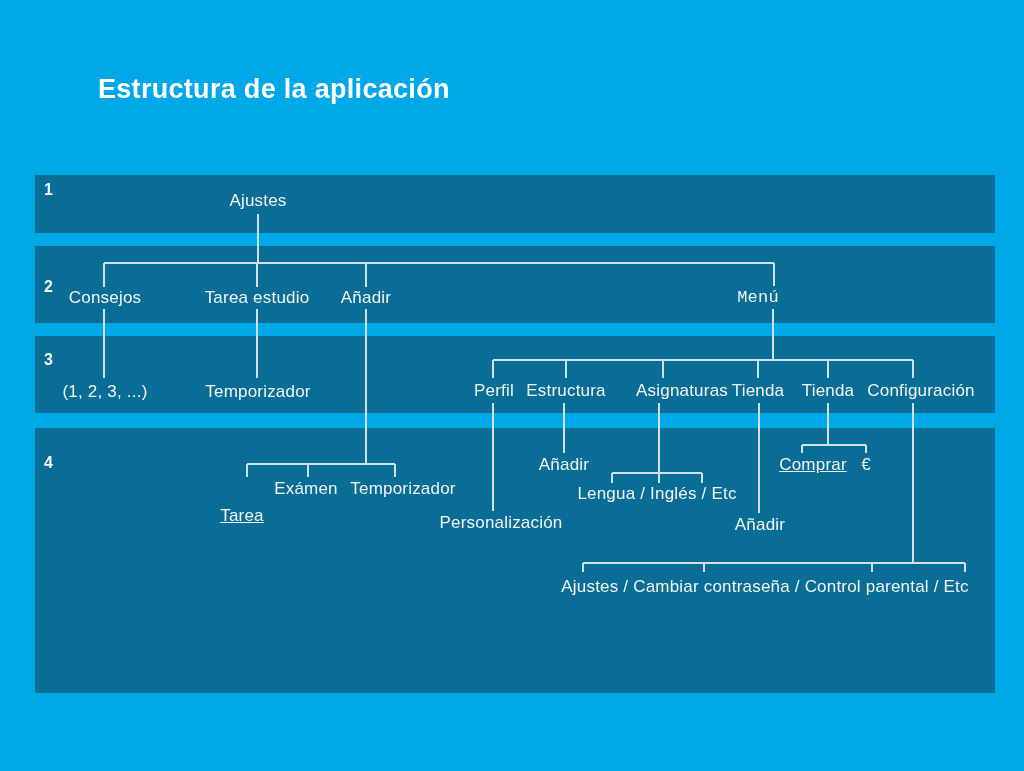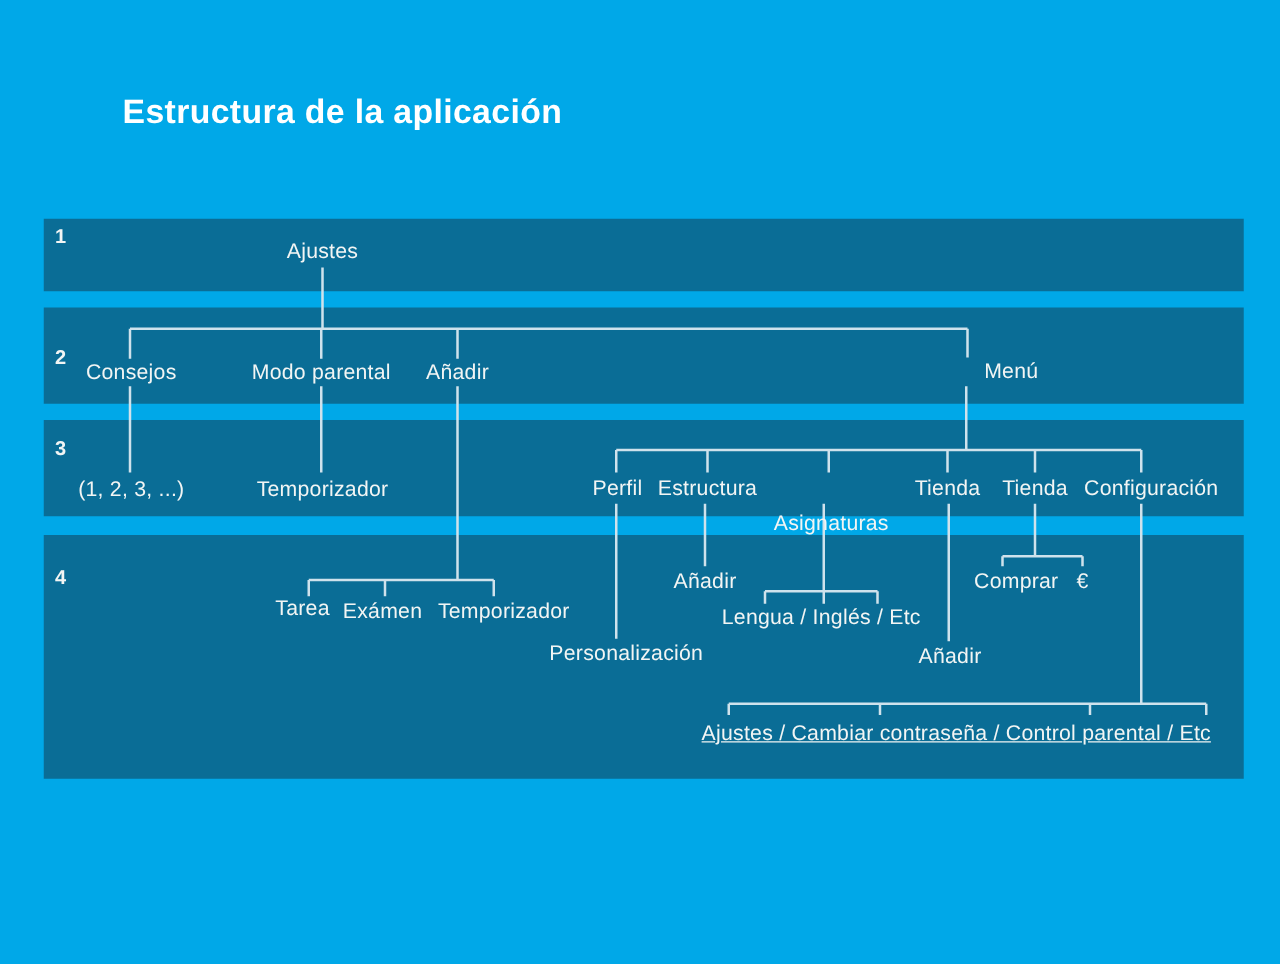--- a/index.html
+++ b/index.html
@@ -2,21 +2,21 @@
 <html><head>
 <meta charset="utf-8">
 <style>
   html,body{margin:0;padding:0;}
   body{
     font-family:"Liberation Sans","DejaVu Sans",sans-serif;
     background:#00a8e8;
   }
   .stage{
     position:relative;
-    width:1024px;height:623px;
+    width:1024px;height:771px;
     background:var(--bg,#00a8e8);
     overflow:hidden;
   }
   .title{
     position:absolute;
     left:98px;top:74px;
     margin:0;
     font-size:27px;
     font-weight:700;
     letter-spacing:.3px;
@@ -107,35 +107,35 @@
       <div class="line" style="left: 865.25px; top: 445px; width: 1.5px; height: 8px;"></div>
       <div class="line" style="left: 583px; top: 562.25px; width: 382px; height: 1.5px;"></div>
       <div class="line" style="left: 582.25px; top: 563px; width: 1.5px; height: 9px;"></div>
       <div class="line" style="left: 703.25px; top: 563px; width: 1.5px; height: 9px;"></div>
       <div class="line" style="left: 871.25px; top: 563px; width: 1.5px; height: 9px;"></div>
       <div class="line" style="left: 964.25px; top: 563px; width: 1.5px; height: 9px;"></div>
     </div>
   <div id="nodes-root">
       <span class="node" style="left: 258px; top: 201px;">Ajustes</span>
       <span class="node" style="left: 105px; top: 298px;">Consejos</span>
-      <span class="node" style="left: 257px; top: 298px;">Modo parental</span>
+      <span class="node" style="left: 257px; top: 298px;">Tarea estudio</span>
       <span class="node" style="left: 366px; top: 298px;">Añadir</span>
-      <span class="node" style="left: 809px; top: 297px;">Menú</span>
+      <span class="node" style="left: 758px; top: 297px; font-family: Liberation Mono, monospace;">Menú</span>
       <span class="node" style="left: 105px; top: 392px;">(1, 2, 3, ...)</span>
       <span class="node" style="left: 258px; top: 392px;">Temporizador</span>
       <span class="node" style="left: 494px; top: 391px;">Perfil</span>
       <span class="node" style="left: 566px; top: 391px;">Estructura</span>
-      <span class="node" style="left: 665px; top: 391px; margin-top: 28px;">Asignaturas</span>
+      <span class="node" style="left: 682px; top: 391px;">Asignaturas</span>
       <span class="node" style="left: 758px; top: 391px;">Tienda</span>
       <span class="node" style="left: 828px; top: 391px;">Tienda</span>
       <span class="node" style="left: 921px; top: 391px;">Configuración</span>
-      <span class="node" style="left: 242px; top: 487px;">Tarea</span>
+      <span class="node" style="left: 242px; top: 516px; text-decoration: underline;">Tarea</span>
       <span class="node" style="left: 306px; top: 489px;">Exámen</span>
       <span class="node" style="left: 403px; top: 489px;">Temporizador</span>
       <span class="node" style="left: 564px; top: 465px;">Añadir</span>
       <span class="node" style="left: 657px; top: 494px;">Lengua / Inglés / Etc</span>
       <span class="node" style="left: 501px; top: 523px;">Personalización</span>
       <span class="node" style="left: 760px; top: 525px;">Añadir</span>
-      <span class="node" style="left: 813px; top: 465px;">Comprar</span>
+      <span class="node" style="left: 813px; top: 465px; text-decoration: underline;">Comprar</span>
       <span class="node" style="left: 866px; top: 465px;">€</span>
-      <span class="node" style="left: 765px; top: 587px; text-decoration: underline;">Ajustes / Cambiar contraseña / Control parental / Etc</span>
+      <span class="node" style="left: 765px; top: 587px;">Ajustes / Cambiar contraseña / Control parental / Etc</span>
     </div>
 </div>
 
 </body></html>

